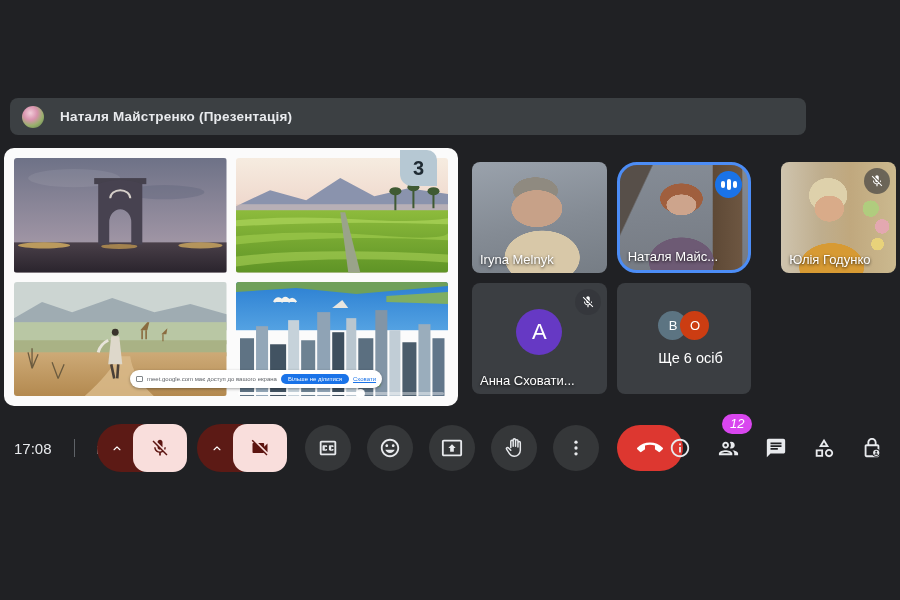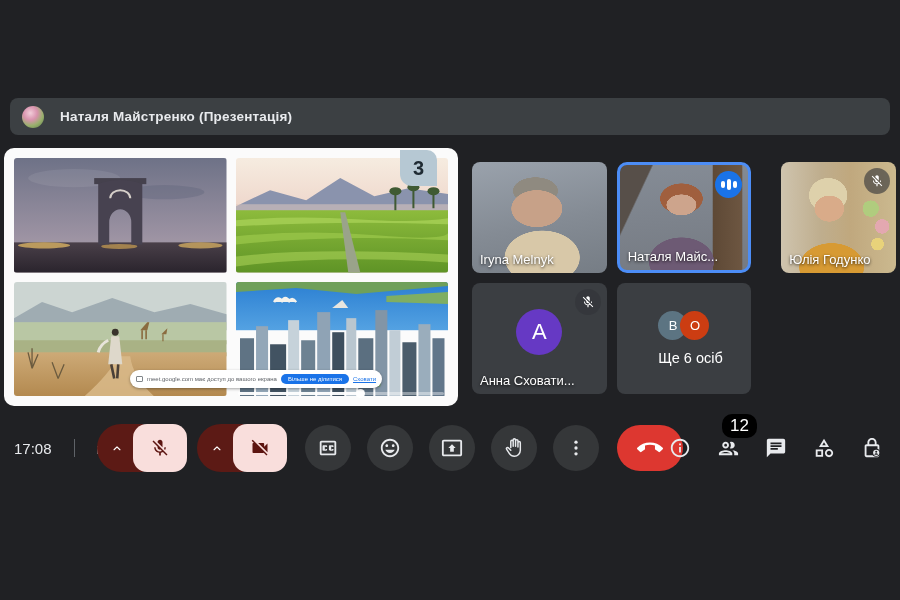--- a/index.html
+++ b/index.html
@@ -6,21 +6,21 @@
   html,body { width:900px; height:600px; overflow:hidden; }
   body {
     background:#202124;
     font-family:"Liberation Sans", sans-serif;
     color:#e8eaed;
     position:relative;
   }
 
   
   .banner {
-    position:absolute; left:10px; top:98px; width:880px; height:37px;
+    position:absolute; left:10px; top:98px; width:796px; height:37px;
     background:#3c4043; border-radius:8px;
     display:flex; align-items:center; padding:0 12px;
   }
   .banner .avatar {
     width:22px; height:22px; border-radius:50%;
     background:radial-gradient(circle at 38% 32%, #f2cdd9 0%, #d993ae 34%, #9ab06e 62%, #597b45 100%);
     flex:0 0 auto;
   }
   .banner .title { margin-left:16px; font-size:13.5px; font-weight:700; color:#e8eaed; letter-spacing:.2px; }
 
@@ -59,21 +59,21 @@
   .share-note .hide-link { font-size:6px; color:#1a73e8; text-decoration:underline; white-space:nowrap; }
 
   
   .tiles {
     position:absolute; left:472px; top:162px; width:424px; height:232px;
     display:grid; grid-template-columns:repeat(3,1fr); grid-template-rows:1fr 1fr; gap:10px;text-align:right;
   }
   .tile {
     position:relative; border-radius:8px; overflow:hidden; background:#3b3e42;
   }
-  .tile.speaking { border:3px solid #4c8df6; border-radius:10px; }
+  .tile.speaking { border:3px solid #4c8df6; border-radius:20px; }
   .tile .name {
     position:absolute; left:8px; bottom:6px; font-size:13px; color:#fff;
     text-shadow:0 1px 3px rgba(0,0,0,.85); white-space:nowrap; z-index:3;
   }
   .mute-badge {
     position:absolute; right:6px; top:6px; width:26px; height:26px; border-radius:50%;
     background:rgba(50,52,56,.62); display:flex; align-items:center; justify-content:center; z-index:3;
   }
   .speak-badge {
     position:absolute; right:6px; top:6px; width:27px; height:27px; border-radius:50%;
@@ -153,22 +153,22 @@
     width:46px; height:46px; border-radius:50%; background:#353739;
     display:flex; align-items:center; justify-content:center; margin:0 8px;
   }
   .end-call {
     width:66px; height:46px; border-radius:23px; background:#dd3730;
     display:flex; align-items:center; justify-content:center; margin-left:10px;
   }
   .tb-right { position:absolute; right:16px; top:0; height:50px; display:flex; align-items:center; gap:24px; }
   .tb-icon { position:relative; width:24px; height:24px; display:flex; align-items:center; justify-content:center; }
   .count-badge {
-    position:absolute; top:-22px; left:6px; background:#000000; color:#fff;
-    font-size:17px; border-radius:10px; padding:2px 8px; line-height:1.2;
+    position:absolute; top:-22px; left:6px; background:#d946ef; color:#fff;
+    font-size:13px; border-radius:10px; padding:2px 8px; line-height:1.2;font-style:italic;
   }
 </style>
 </head>
 <body>
 
 <div class="banner">
   <div class="avatar"></div>
   <div class="title">Наталя Майстренко (Презентація)</div>
 </div>
 

